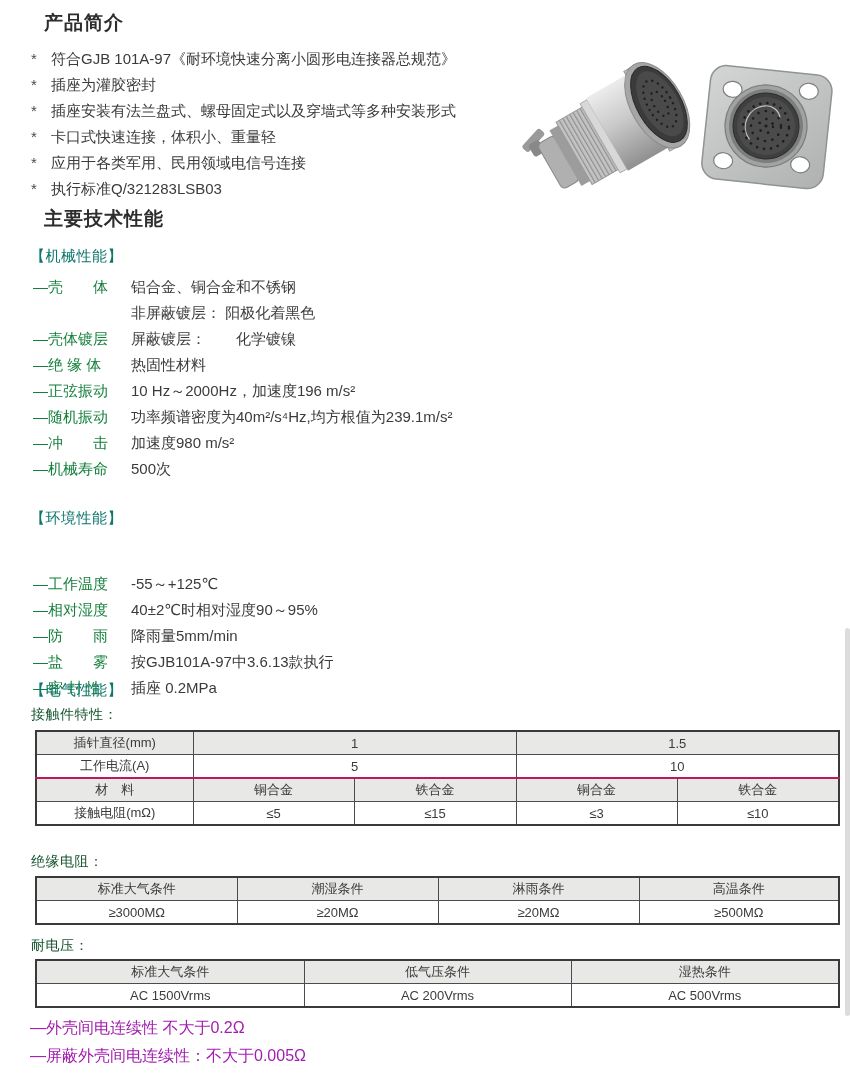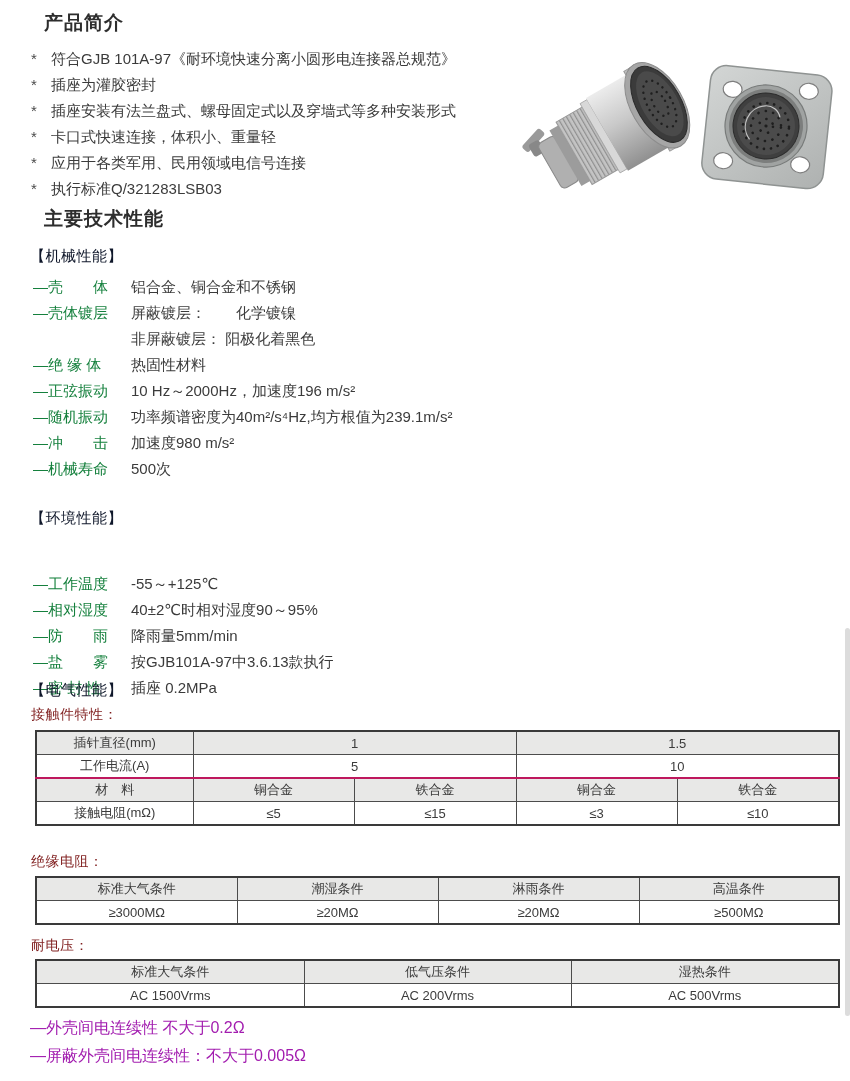--- a/index.html
+++ b/index.html
@@ -17,35 +17,35 @@
   }
   #intro-title { top:10px; }
   #tech-title  { top:206px; }
 
   .bullets { position:absolute; left:31px; top:46px; }
   .bullet { display:flex; line-height:26px; font-size:15px; color:#3b3b3b; }
   .bullet .star { width:20px; color:#4a4a4a; font-size:15px; }
 
   .sub-heading {
     position:absolute; left:30px;
-    font-size:15px; color:#0f172a; letter-spacing:0.5px;
+    font-size:15px; color:#0f766e; letter-spacing:0.5px;
   }
   #mech-heading { top:247px; }
   #env-heading  { top:509px; }
   #elec-heading { top:681px; }
 
   .kv-block { position:absolute; left:33px; }
   #mech-rows { top:274px; }
   #env-rows  { top:537px;margin-top:34px; }
   .kv-row { display:flex; line-height:26px; font-size:15px; }
   .kv-row .k { width:98px; flex:0 0 98px; white-space:pre; color:#15803d; }
   .kv-row .v { white-space:pre; color:#3b3b3b; }
 
   .table-caption {
-    position:absolute; left:31px; font-size:14px; color:#7f1d1d; letter-spacing:0.5px;
+    position:absolute; left:31px; font-size:14px; color:#14532d; letter-spacing:0.5px;
   }
   #contact-caption    { top:706px; }
   #insulation-caption { top:853px; }
   #voltage-caption    { top:937px; }
 
   table.spec {
     position:absolute; left:35px; width:803px;
     border-collapse:collapse; table-layout:fixed;
     border:2px solid #3a3a3a;
   }
@@ -158,26 +158,26 @@
 
   <div class="section-title" id="tech-title">主要技术性能</div>
 
   <div class="sub-heading" id="mech-heading">【机械性能】</div>
   <div class="kv-block" id="mech-rows">
     <div class="kv-row">
         <span class="k">—壳　　体</span>
         <span class="v">铝合金、铜合金和不锈钢</span>
       </div>
     <div class="kv-row">
+        <span class="k"></span>
+        <span class="v">非屏蔽镀层： 阳极化着黑色</span>
+      </div>
+    <div class="kv-row">
         <span class="k">—壳体镀层</span>
         <span class="v">屏蔽镀层：　　化学镀镍</span>
-      </div>
-    <div class="kv-row">
-        <span class="k"></span>
-        <span class="v">非屏蔽镀层： 阳极化着黑色</span>
       </div>
     <div class="kv-row">
         <span class="k">—绝 缘 体</span>
         <span class="v">热固性材料</span>
       </div>
     <div class="kv-row">
         <span class="k">—正弦振动</span>
         <span class="v">10 Hz～2000Hz，加速度196 m/s²</span>
       </div>
     <div class="kv-row">

